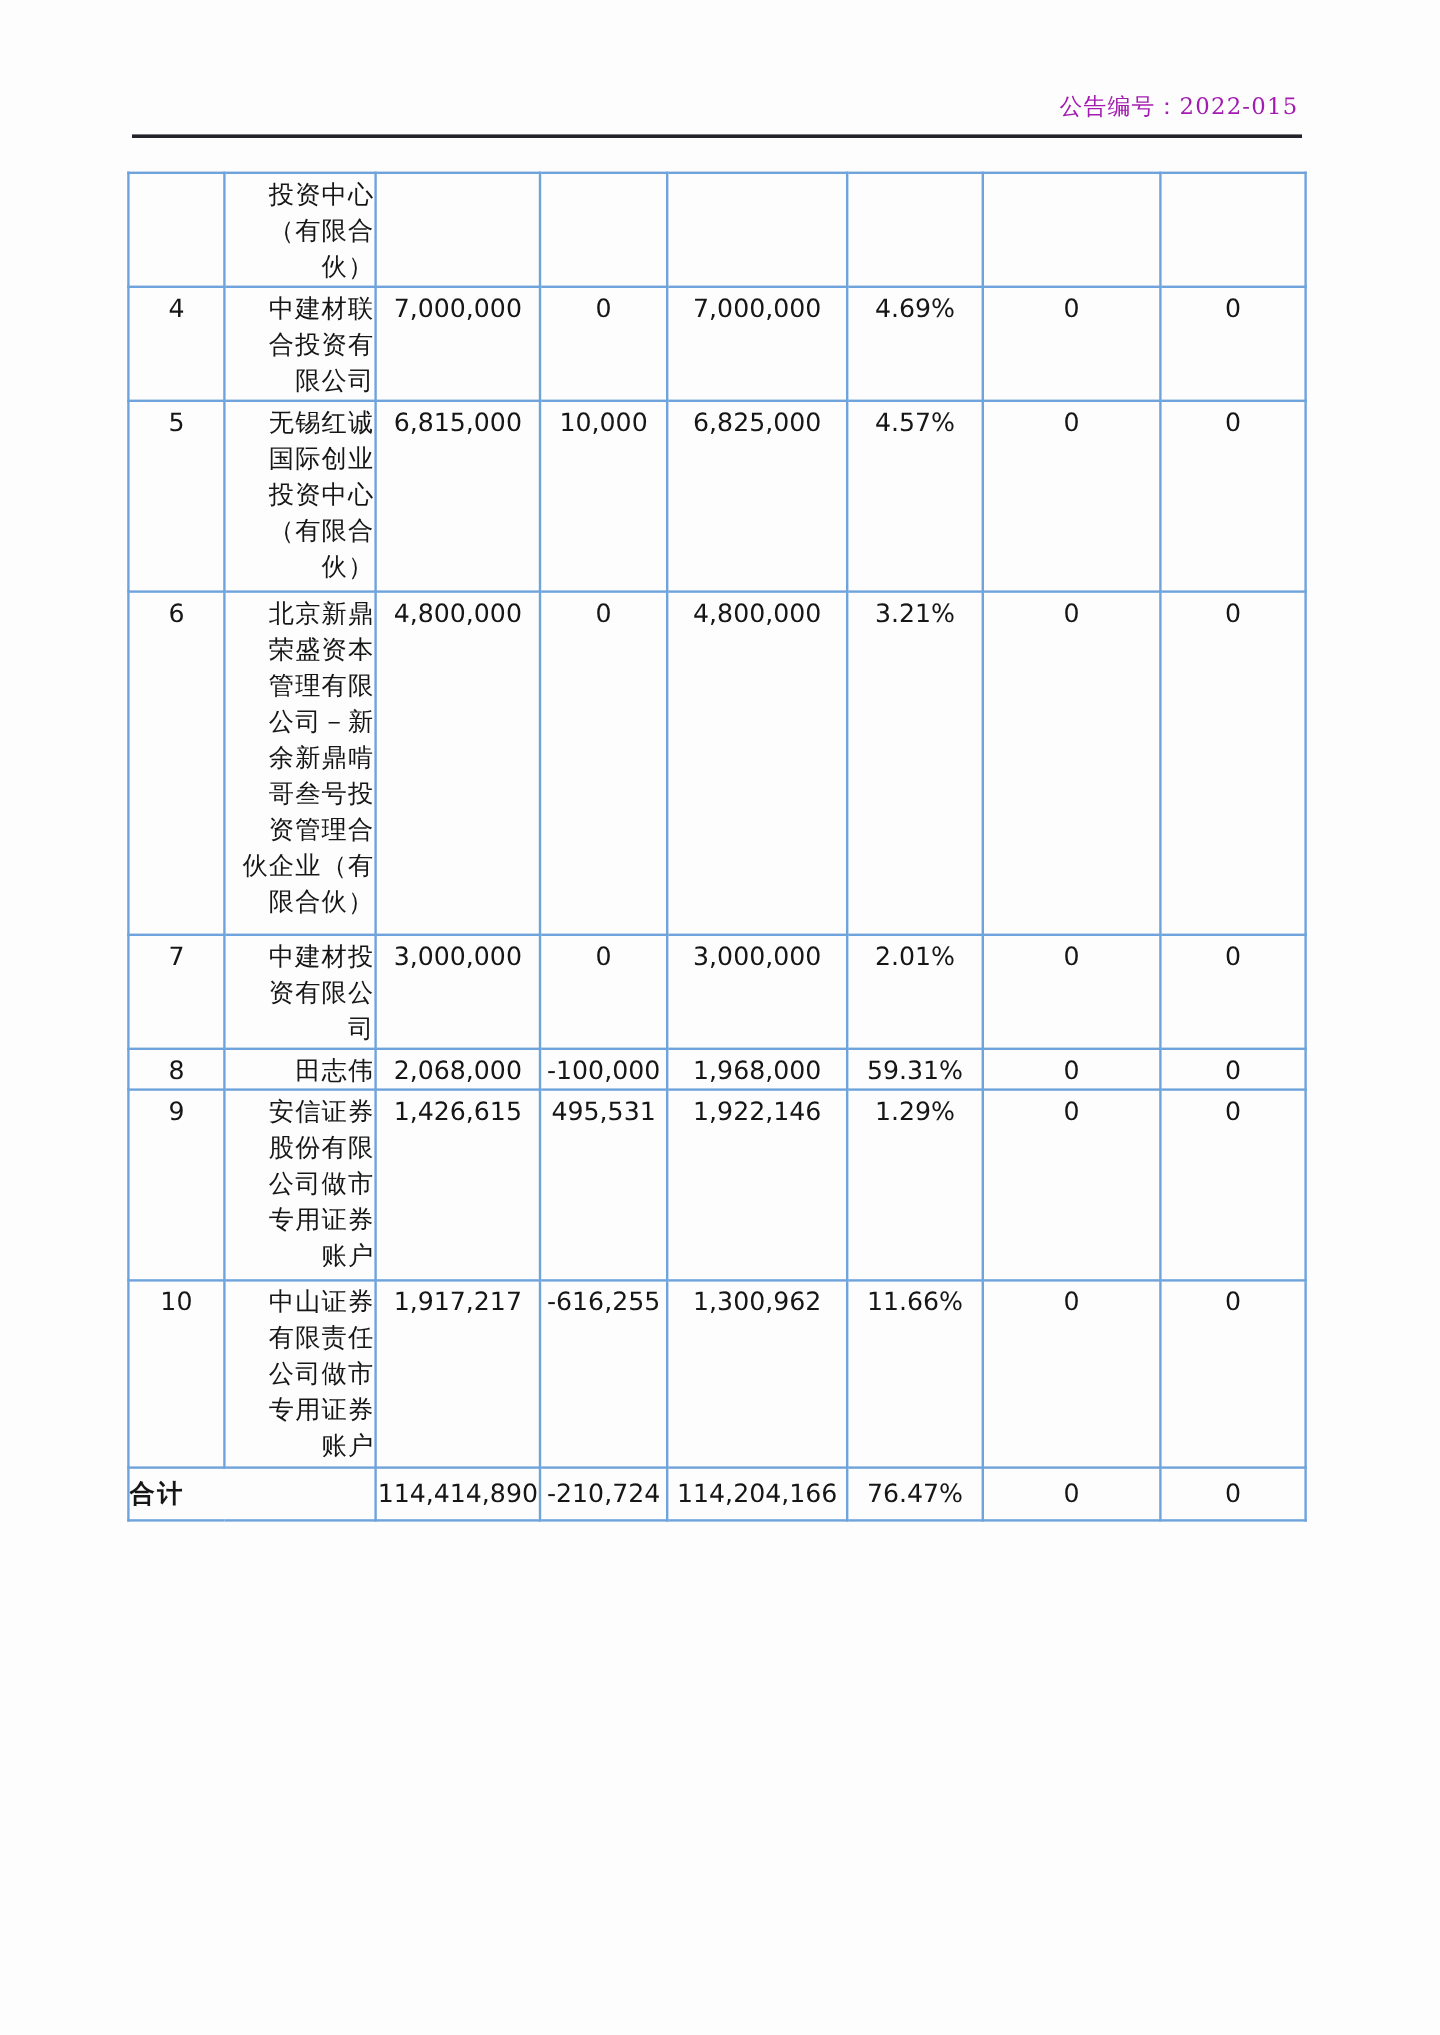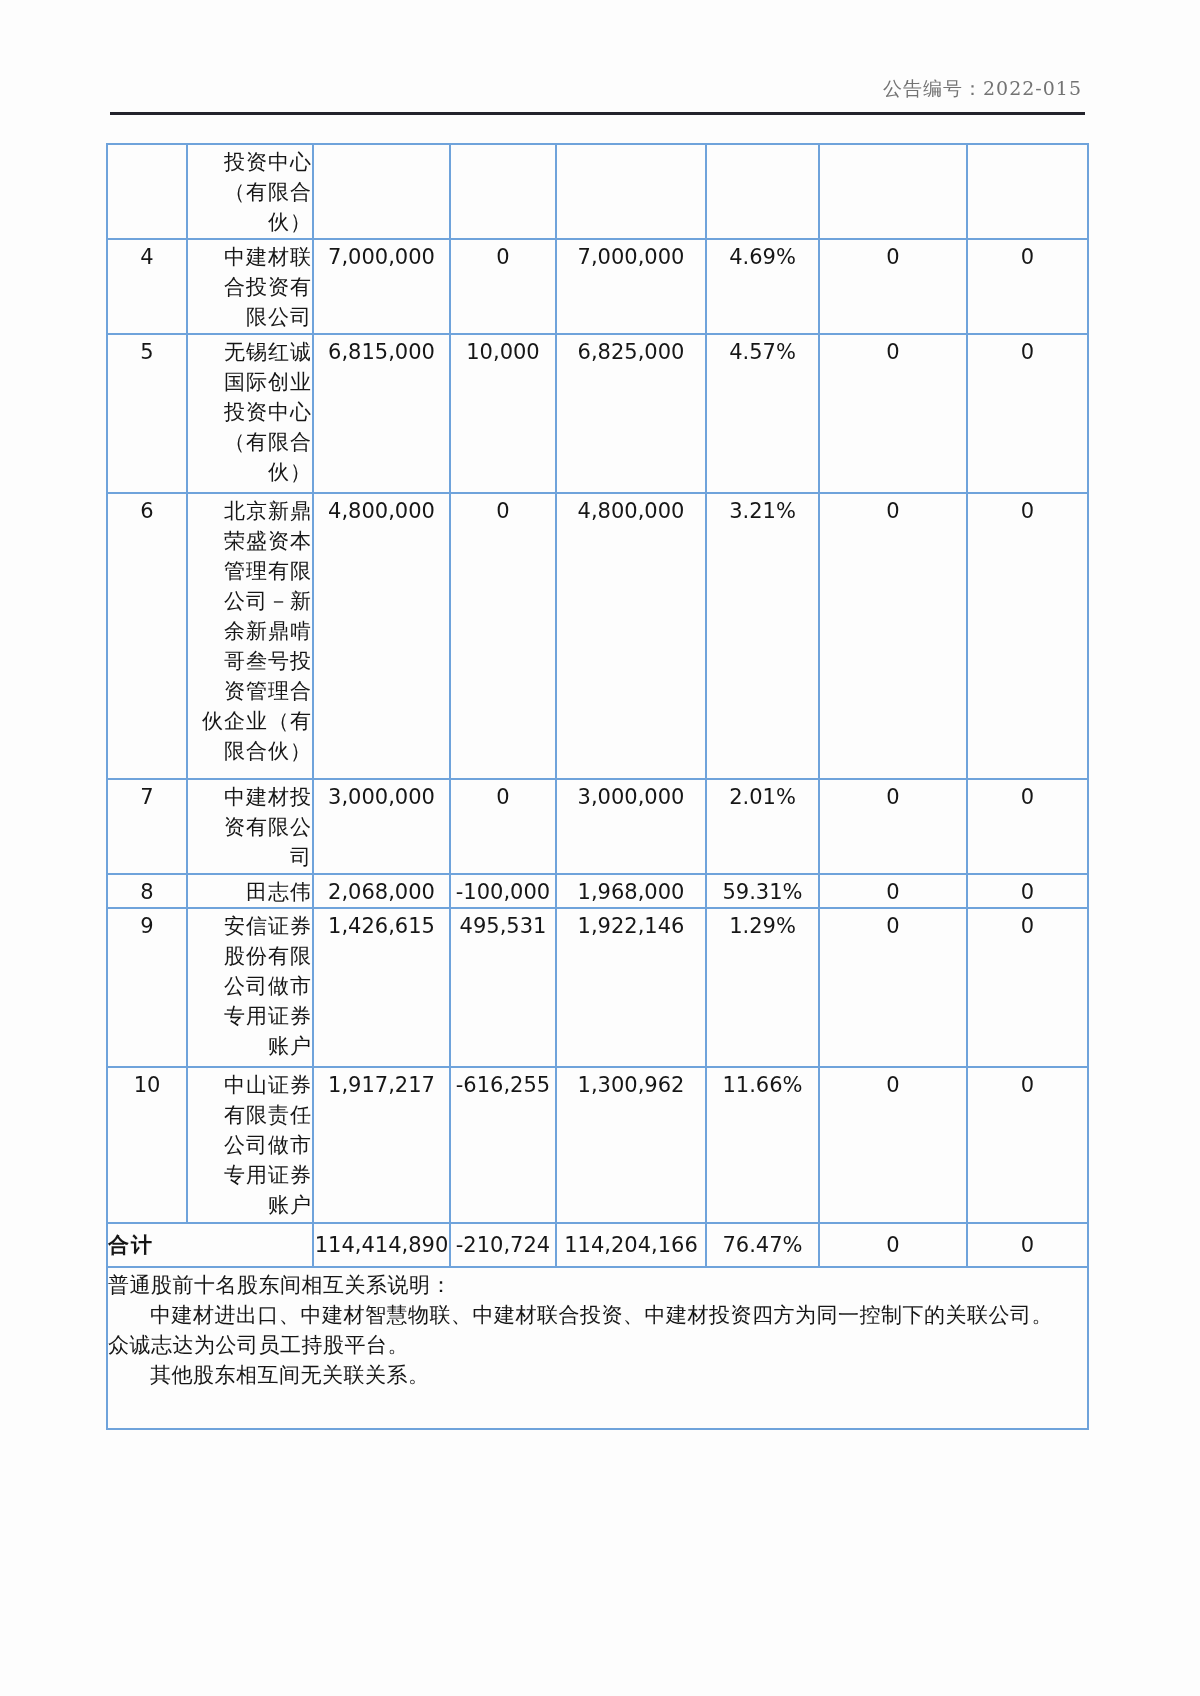--- a/index.html
+++ b/index.html
@@ -7,21 +7,21 @@
     width:1200px;height:1696px;
     background:#fdfdfd;
     font-family:"DejaVu Serif","Liberation Serif",serif;
     color:#161616;
     position:relative;
   }
   .page{position:absolute;inset:0;overflow:hidden;}
 
   .doc-header{
     position:absolute;top:76px;right:118px;
-    font-size:19px;letter-spacing:1px;color:#737373;
+    font-size:19px;letter-spacing:1px;color:#a21caf;
   }
   .header-rule{
     position:absolute;left:110px;top:112px;width:975px;height:3px;
     background:#23232b;
   }
 
   table.holders{
     position:absolute;left:106px;top:143px;
     width:981px;border-collapse:collapse;table-layout:fixed;
   }
@@ -212,24 +212,16 @@
       <tr class="rh44 total-row">
         <td class="ctotal" colspan="2">合计</td>
         <td class="cnum">114,414,890</td>
         <td class="cnum">-210,724</td>
         <td class="cnum">114,204,166</td>
         <td class="cnum">76.47%</td>
         <td class="cnum">0</td>
         <td class="cnum">0</td>
       </tr>
 
-      <tr class="rh162">
-        <td class="cnotes" colspan="8">
-          <div class="note">普通股前十名股东间相互关系说明：</div>
-          <div class="note indent">中建材进出口、中建材智慧物联、中建材联合投资、中建材投资四方为同一控制下的关联公司。</div>
-          <div class="note">众诚志达为公司员工持股平台。</div>
-          <div class="note indent">其他股东相互间无关联关系。</div>
-        </td>
-      </tr>
 
     </tbody>
   </table>
 </div>
 
 </body></html>

